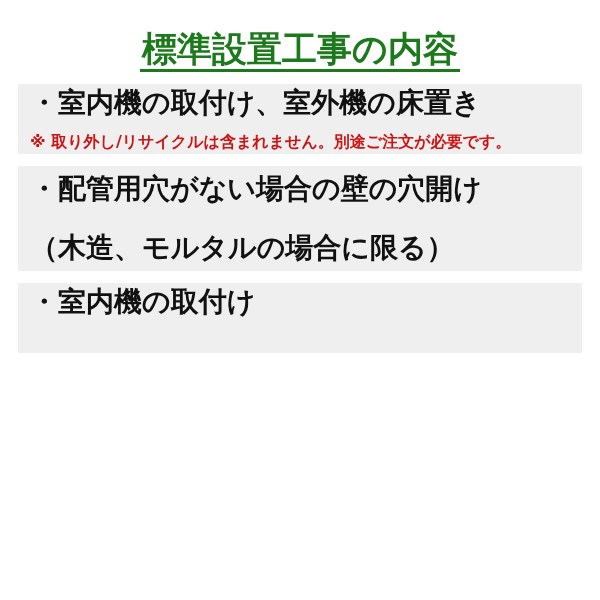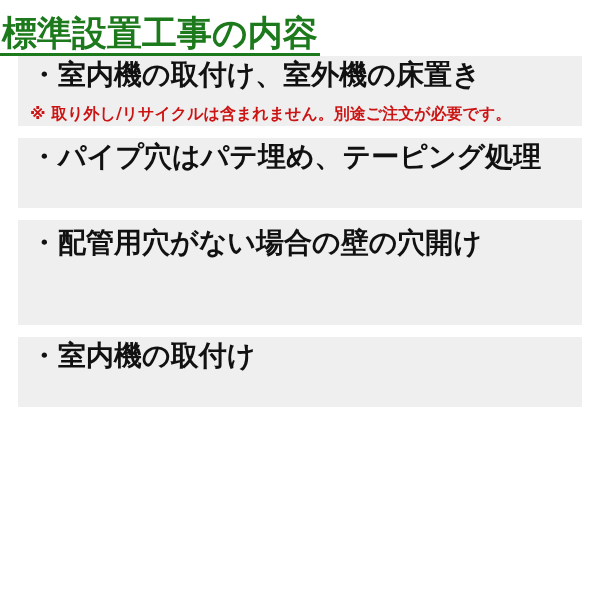--- a/index.html
+++ b/index.html
@@ -11,23 +11,23 @@
     overflow: hidden;
     font-family: "DejaVu Sans", sans-serif;
   }
   .page {
     width: 600px;
     height: 600px;
     box-sizing: border-box;
     background: #ffffff;
   }
   .title-wrap {
-    text-align: left;
-    padding-top: 14px;
-    height: 56px;
+    text-align: center;
+    padding-top: 30px;
+    height: 84px;
     box-sizing: border-box;
   }
   .title {
     display: inline-block;
     margin: 0;
     font-size: 35px;
     line-height: 38px;
     font-weight: 700;
     color: var(--title_green, #1c7a1c);
     border-bottom: 3px solid var(--title_green, #1c7a1c);
@@ -78,26 +78,24 @@
 
   <div class="items">
 
     <div class="item">
       <div class="item-text">・室内機の取付け、室外機の床置き</div>
       <div class="item-note-text">※ 取り外し/リサイクルは含まれません。別途ご注文が必要です。</div>
     </div>
 
 
 
-    <div class="item">
-      <div class="item-text">・パイプ穴はパテ埋め、テーピング処理</div>
-    </div>
 
     <div class="item item-tall">
       <div class="item-text">・配管用穴がない場合の壁の穴開け</div>
+      <div class="item-text">（木造、モルタルの場合に限る）</div>
     </div>
 
     <div class="item">
       <div class="item-text">・室内機の取付け</div>
     </div>
 
   </div>
 </div>
 
 </body></html>

